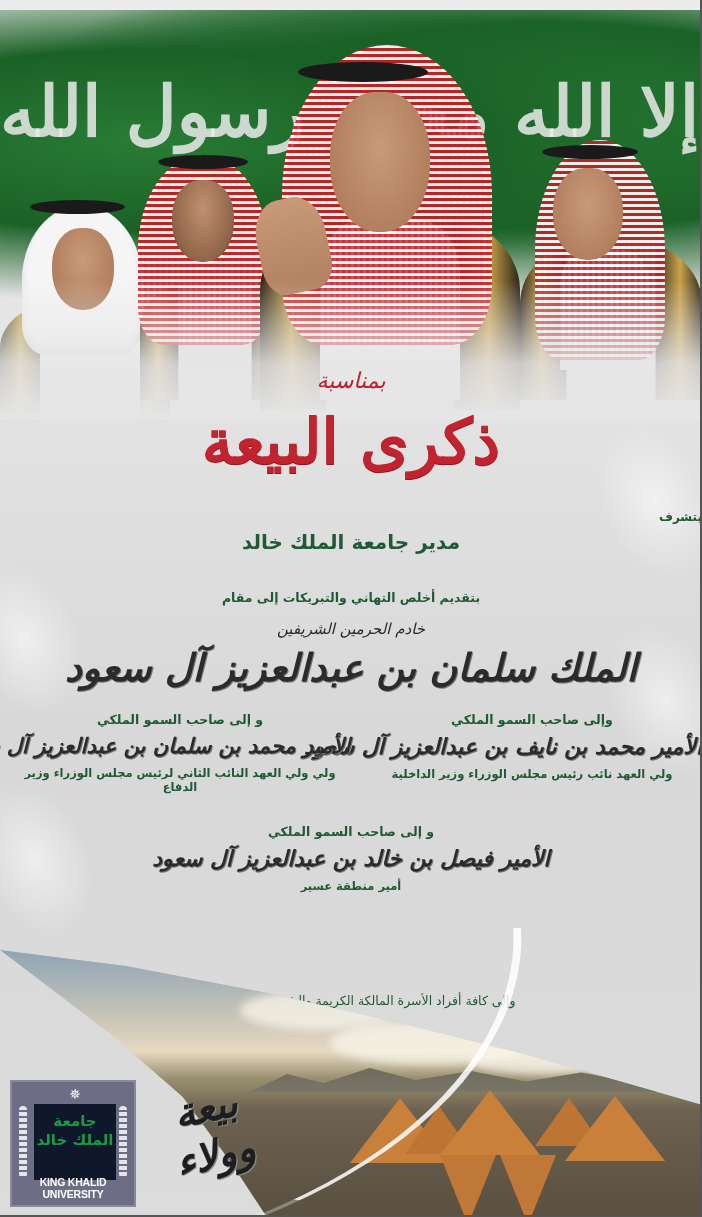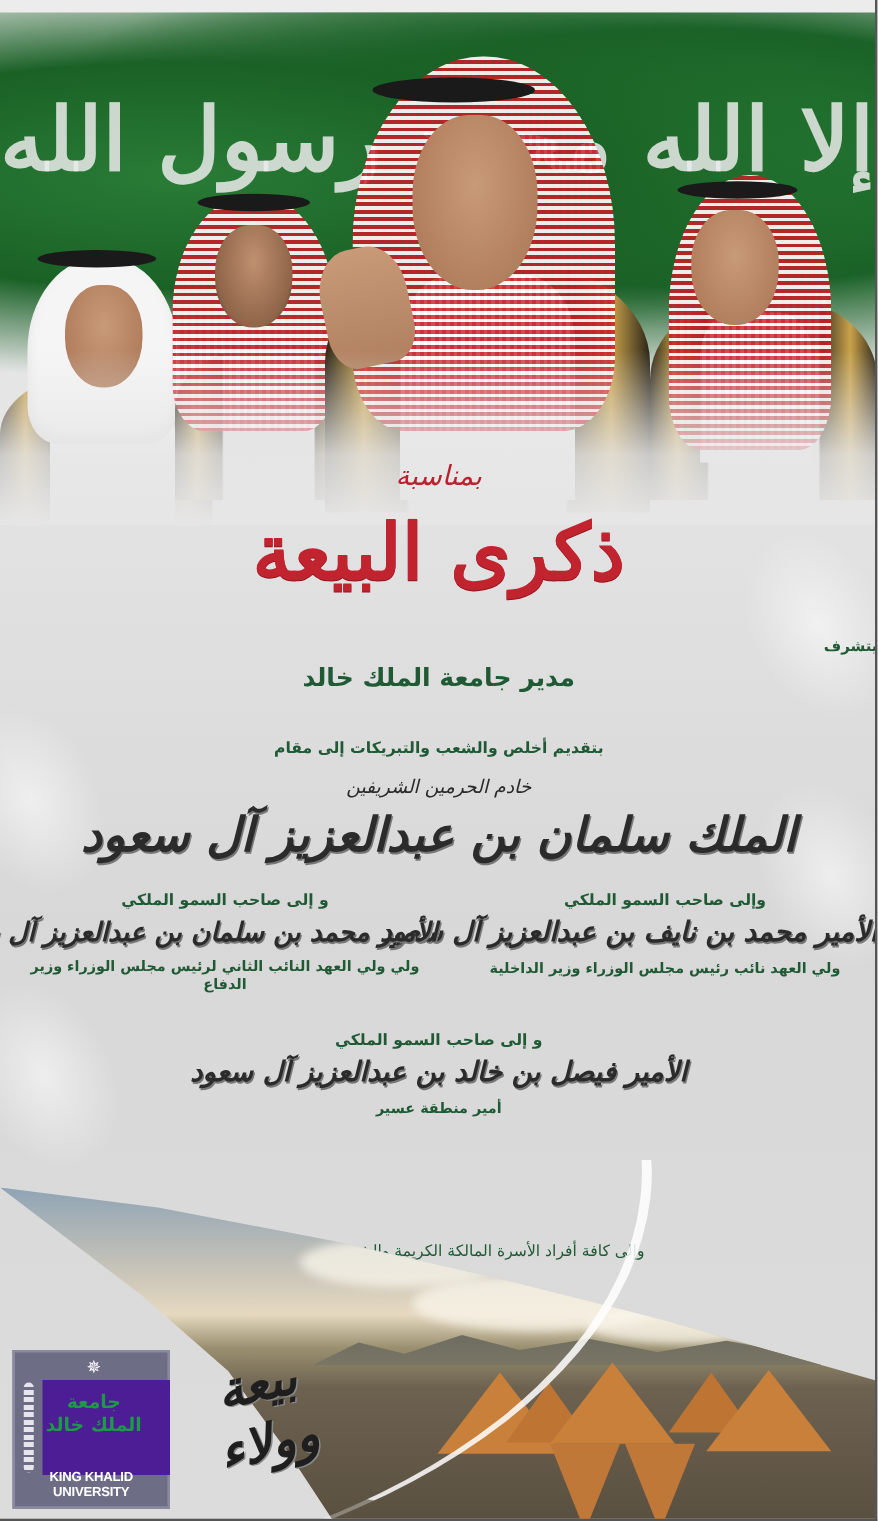--- a/index.html
+++ b/index.html
@@ -84,21 +84,21 @@
   .mountains { position: absolute; left: 250px; top: 112px; width: 460px; height: 30px;
     background: linear-gradient(180deg, #6b6a5e, #7a7666); clip-path: polygon(0 100%, 8% 40%, 16% 70%, 26% 20%, 36% 60%, 48% 30%, 60% 65%, 72% 35%, 84% 70%, 100% 40%, 100% 100%); }
   .tent { position: absolute; width: 0; height: 0; border-left: 50px solid transparent; border-right: 50px solid transparent; border-bottom: 65px solid #c9803a; }
   .tent.sm { border-left-width: 34px; border-right-width: 34px; border-bottom-width: 48px; border-bottom-color: #be7534; }
   .sail { position: absolute; width: 0; height: 0; border-left: 28px solid transparent; border-right: 28px solid transparent; border-top: 70px solid #c07838; }
   .white-swoosh { position: absolute; left: -30px; top: -8px; width: 560px; height: 320px; border-radius: 0 0 100% 0;
     border-right: 8px solid rgba(255,255,255,0.85); border-bottom: 2px solid rgba(255,255,255,0.3); transform: rotate(-3deg); }
 
   
   .logo { position: absolute; left: 10px; top: 1080px; width: 126px; height: 127px; background: #6e6d86; border: 2px solid #8a8a9e; }
-  .logo-inner { position: absolute; left: 22px; top: 22px; width: 102px; height: 76px; background: #4c1d95; }
+  .logo-inner { position: absolute; left: 22px; top: 22px; width: 82px; height: 76px; background: #0f172a; }
   .logo-arabic { position: absolute; left: 0; top: 8px; width: 82px; text-align: center; color: #1d9a45; font-family: "DejaVu Sans", sans-serif; font-weight: bold; font-size: 15px; line-height: 19px; direction: rtl; }
   .logo-emblem { position: absolute; left: 55px; top: 3px; width: 16px; height: 18px; color: #fff; font-size: 14px; text-align: center; line-height: 18px; }
   .logo-chain { position: absolute; top: 24px; width: 8px; height: 72px;
     background: repeating-linear-gradient(180deg, #e5e5ee 0 4px, #6e6d86 4px 6px); border-radius: 4px; }
   .logo-caption { position: absolute; left: 0; bottom: 5px; width: 100%; text-align: center; color: #fff; font-family: "Liberation Sans", sans-serif; font-weight: bold; font-size: 10.5px; letter-spacing: -0.2px; }
 
   .bayaa { position: absolute; left: 148px; top: 1083px; width: 130px; height: 120px; color: #1e1e1e;
     font-family: "DejaVu Serif", serif; font-size: 40px; font-weight: bold; font-style: italic; direction: rtl; text-align: center; line-height: 48px;
     text-shadow: 1px 1px 0 #888; transform: rotate(-12deg); }
 </style>
@@ -150,21 +150,21 @@
     </div>
 
     <div class="hero-fade"></div>
   </div>
 
   <div class="center occasion">بمناسبة</div>
   <div class="center title">ذكرى البيعة</div>
 
   <div class="center honored">يتشرف</div>
   <div class="center president">مدير جامعة الملك خالد</div>
-  <div class="center presenting">بتقديم أخلص والشعب والتبريكات إلى مقام</div>
+  <div class="center presenting">بتقديم أخلص التهاني والتبريكات إلى مقام</div>
 
   <div class="center custodian">خادم الحرمين الشريفين</div>
   <div class="center king">الملك سلمان بن عبدالعزيز آل سعود</div>
 
   <div class="col right" style="top:712px;">
     <div class="pre">وإلى صاحب السمو الملكي</div>
     <div class="name" style="font-size:22px;">الأمير محمد بن نايف بن عبدالعزيز آل سعود</div>
     <div class="role">ولي العهد نائب رئيس مجلس الوزراء وزير الداخلية</div>
   </div>
 

